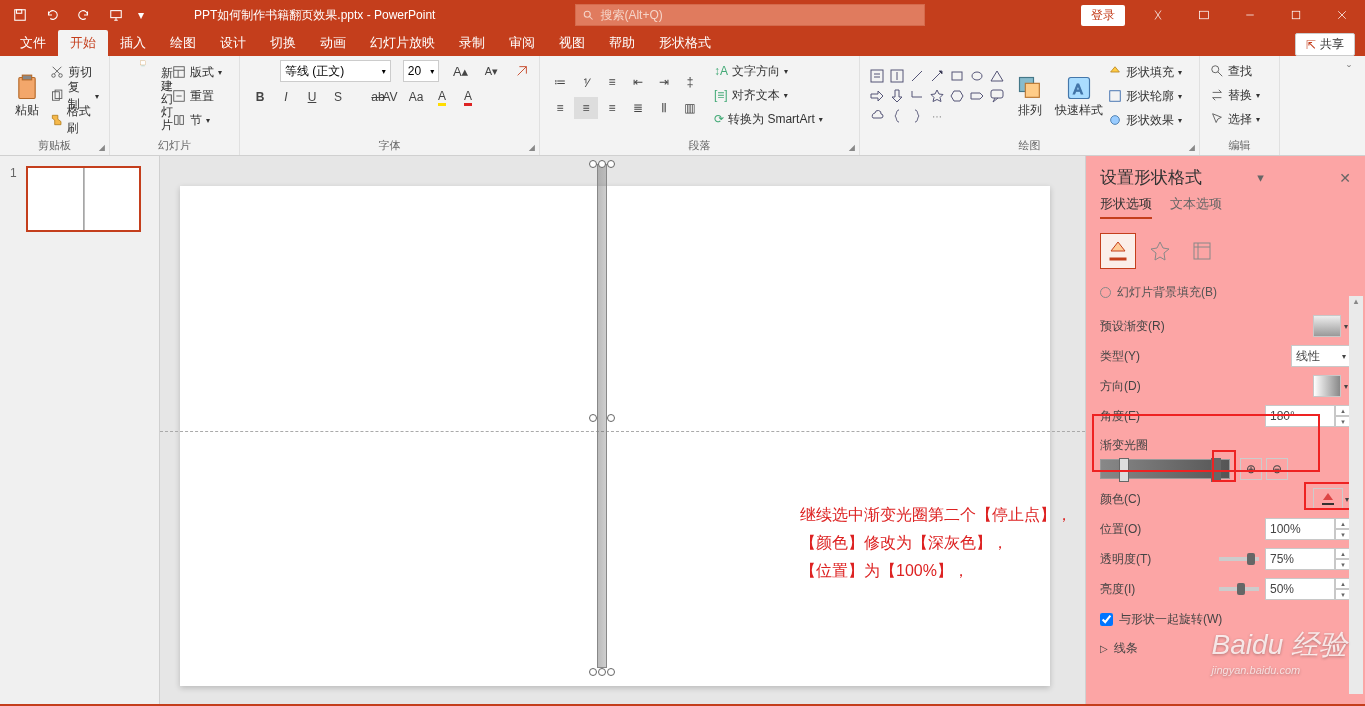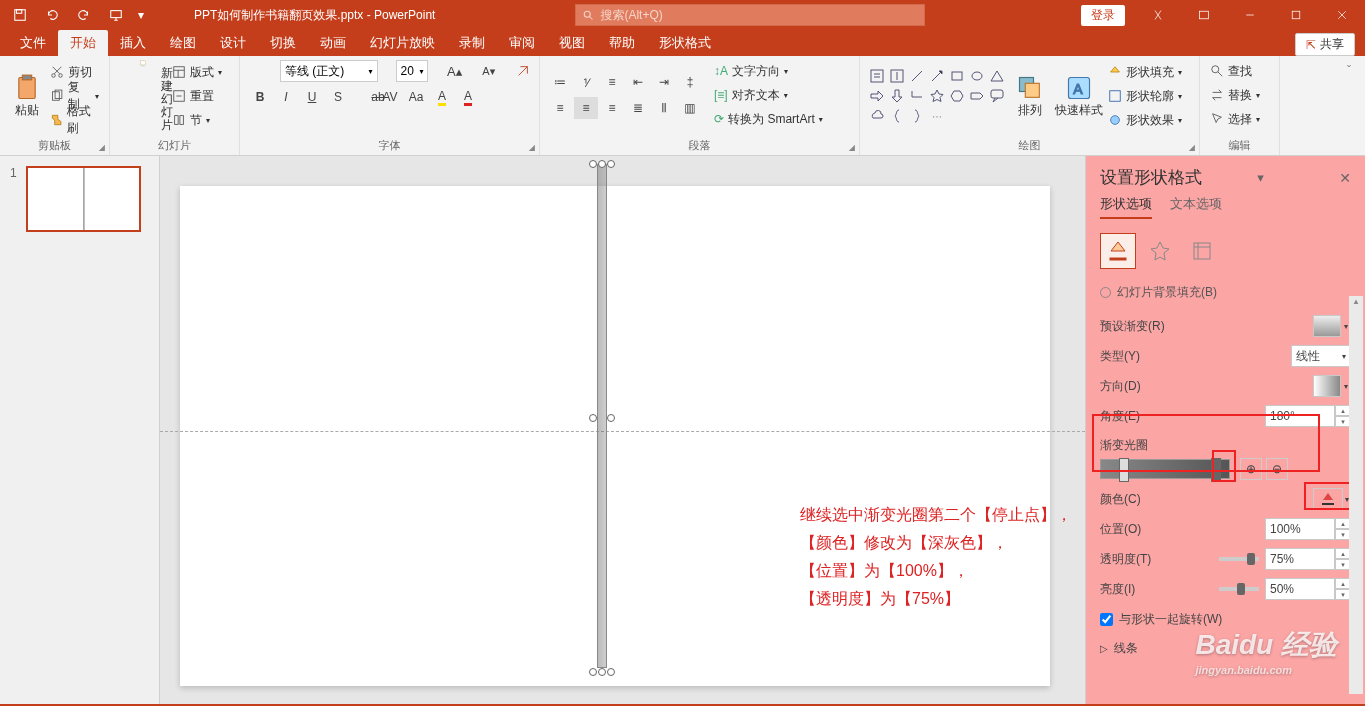--- a/index.html
+++ b/index.html
@@ -83,21 +83,21 @@
 .gradient-bar { width: 120px; height: 20px; border: 1px solid #999; background: linear-gradient(to right, #888, #555); position: relative; }
 .grad-stop { position: absolute; top: -2px; width: 10px; height: 24px; border: 1px solid #666; background: #ddd; }
 .hl-red { position: absolute; border: 2px solid #e22; pointer-events: none; }
 .section-header { display: flex; align-items: center; gap: 6px; padding: 6px 0; font-size: 12px; color: #444; }
 .pane-radio { display: flex; align-items: center; gap: 6px; height: 22px; font-size: 12px; color: #555; }
 .pane-radio .rad { width: 11px; height: 11px; border: 1px solid #888; border-radius: 50%; }
 
 
 .statusbar { height: 2px; background: #c43e1c; }
 
-.watermark { position: absolute; right: 28px; bottom: 30px; color: rgba(255,255,255,.8); font-size: 28px; text-shadow: 0 1px 3px rgba(0,0,0,.3); pointer-events: none; font-style: italic; font-weight: bold; }
+.watermark { position: absolute; right: 18px; bottom: 30px; color: rgba(255,255,255,.8); font-size: 28px; text-shadow: 0 1px 3px rgba(0,0,0,.3); pointer-events: none; font-style: italic; }
 .watermark .sub { font-size: 11px; display: block; text-align: left; color: rgba(255,255,255,.7); }
 </style>
 </head>
 <body>
 
 <div class="titlebar">
   <div class="qat">
     <div class="qat-btn">
         <svg viewBox="0 0 16 16" fill="none" stroke="currentColor" stroke-width="1.2">
           <rect x="2" y="2" width="12" height="12"></rect>
@@ -256,21 +256,21 @@
             <span>节</span>
             <span style="font-size:8px;">▾</span>
           </div>
       </div>
     </div>
     <div class="group-label">幻灯片</div>
   </div>
 
   <div class="ribbon-group" style="width:300px;">
     <div class="col" style="gap:4px;">
-      <div class="row" style="gap:18px;padding-left:32px;">
+      <div class="row" style="gap:12px;padding-left:32px;">
         <div class="font-combo">
             <span>等线 (正文)</span>
             <span style="margin-left:auto;font-size:8px;">▾</span>
           </div>
         <div class="size-combo">
             <span>20</span>
             <span style="margin-left:auto;font-size:8px;">▾</span>
           </div>
         <div class="icon-btn" style="font-size:13px;">A▴</div>
         <div class="icon-btn" style="font-size:11px;">A▾</div>
@@ -539,21 +539,20 @@
       <div class="handle" style="left:15px;top:262px;"></div>
       <div class="handle" style="left:-3px;top:516px;"></div>
       <div class="handle" style="left:15px;top:516px;"></div>
       <div class="handle" style="left:6px;top:516px;"></div>
     </div>
 
     <div class="annotation">
       <div>继续选中渐变光圈第二个【停止点】，</div>
       <div>【颜色】修改为【深灰色】，</div>
       <div>【位置】为【100%】，</div>
-      <div>【透明度】为【75%】</div>
     </div>
 
   </div>
 
   <div class="format-pane">
     <div class="pane-header">
       <span class="title">设置形状格式</span>
       <span class="drop">▾</span>
       <span class="close">✕</span>
     </div>

